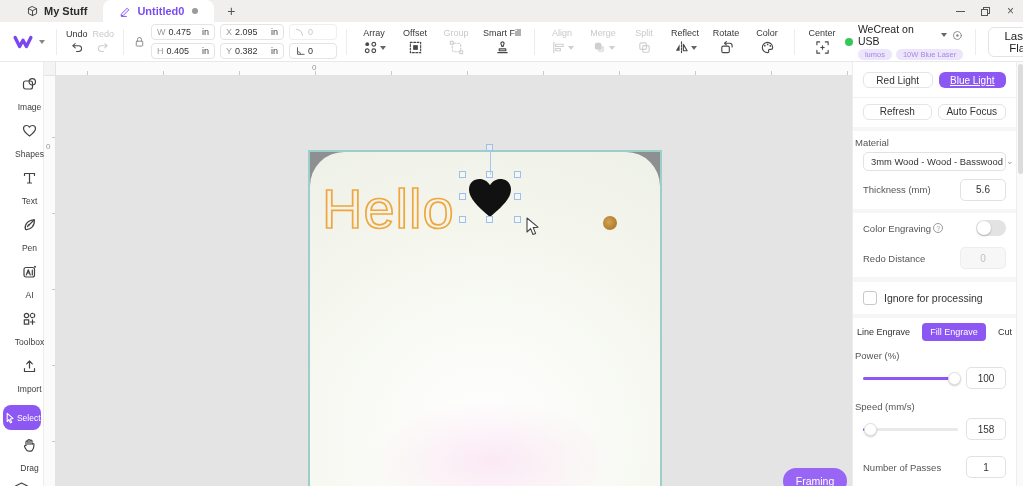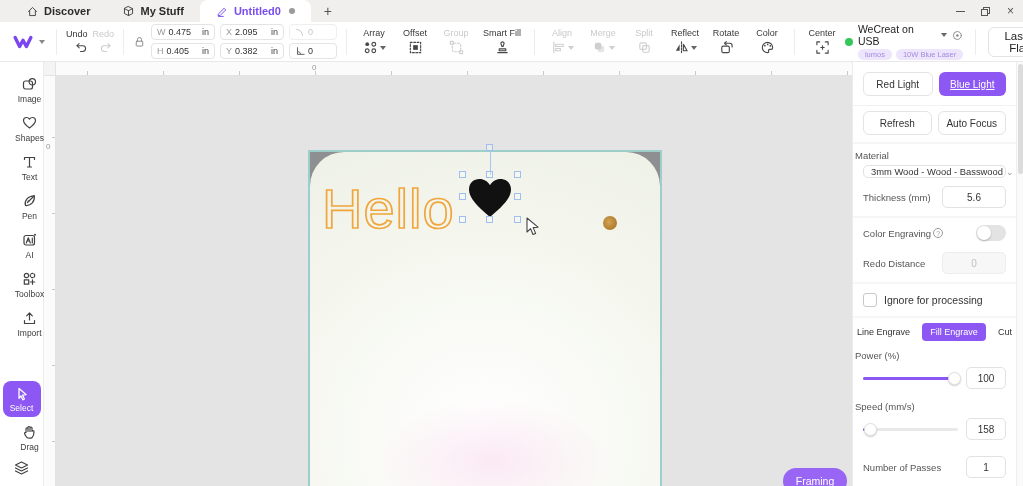--- a/index.html
+++ b/index.html
@@ -16,21 +16,21 @@
   .win-btn { width:25px; display:flex; align-items:center; justify-content:center; color:#555; font-size:12px; }
   .min-glyph { width:9px; height:1px; background:#555; }
   .restore-glyph { position:relative; width:9px; height:9px; }
   .restore-glyph .r1 { position:absolute; right:0; top:0; width:7px; height:7px; border:1px solid #555; }
   .restore-glyph .r2 { position:absolute; left:0; bottom:0; width:7px; height:7px; border:1px solid #555; background:#f0efee; }
 
   
   .toolbar { height:40px; background:#fff; border-bottom:1px solid #e9e9e9; display:flex; align-items:center; padding:0 8px; gap:5px; }
   .vsep { width:1px; height:26px; background:#ececec; margin:0 4px; flex:0 0 auto; }
   .logo-group { display:flex; align-items:center; gap:3px; padding:0 2px; }
-  .tb-btn { display:flex; flex-direction:column; align-items:flex-end; gap:1px; font-size:9px; color:#333; width:32px; }
+  .tb-btn { display:flex; flex-direction:column; align-items:center; gap:1px; font-size:9px; color:#333; width:32px; }
   .tb-btn.disabled { color:#c9c9c9; }
   .tb-btn.disabled svg { stroke:#cdcdcd; }
   .lock { color:#8a8a8a; display:flex; align-items:center; }
   .fields-col { display:flex; flex-direction:column; gap:3px; }
   .field { display:flex; align-items:center; gap:3px; border:1px solid #e4e4e4; border-radius:4px; height:16px; width:64px; padding:0 5px; font-size:9px; background:#fff; }
   .field .pfx { color:#9a9a9a; }
   .field .val { color:#333; flex:1; }
   .field .unit { color:#444; }
   .field.small { width:48px; }
   .field.disabled { border-color:#efefef; }
@@ -49,23 +49,23 @@
   .device-top { display:flex; align-items:center; gap:4px; font-size:10.5px; color:#222; }
   .badges { display:flex; gap:4px; }
   .badge { background:#ede5fb; color:#a58ae0; font-size:7.5px; padding:1px 7px; border-radius:7px; white-space:nowrap; }
   .btn-laser { height:30px; padding:0 15px; border:1px solid #e3e3e3; border-radius:6px; font-size:11.5px; color:#222; background:#fff; display:flex; align-items:center; }
 
   
   .main { display:flex; height:424px; }
 
   
   .sidebar { width:44px; border-right:1px solid #ececec; display:flex; flex-direction:column; align-items:center; padding-top:14px; background:#fff; }
-  .side-item { display:flex; flex-direction:column; align-items:center; gap:2px; margin-bottom:11px; color:#3c3c3c; font-size:8.5px;margin-left:16px; }
+  .side-item { display:flex; flex-direction:column; align-items:center; gap:10px; margin-bottom:11px; color:#3c3c3c; font-size:8.5px;margin-left:16px; }
   .side-spacer { flex:1; }
-  .select-btn { width:38px; border-radius:8px; background:#8C57F2; color:#fff; padding:5px 0 4px; display:flex; flex-direction:column; align-items:center; gap:1px; font-size:8.5px; margin-bottom:7px; }
+  .select-btn { width:38px; border-radius:8px; background:#8C57F2; color:#fff; padding:5px 0 4px; display:flex; flex-direction:row; align-items:center; gap:1px; font-size:8.5px; margin-bottom:7px; }
   .layers-item { margin-bottom:6px; color:#444; }
 
   
   .canvas { flex:1; position:relative; background:#e4e4e4; overflow:hidden; }
   .ruler-corner { position:absolute; top:0; left:0; width:12px; height:14px; background:#f4f4f4; border-right:1px solid #e3e3e3; border-bottom:1px solid #e3e3e3; z-index:5; }
   .ruler-h { position:absolute; top:0; left:12px; right:0; height:14px; background:#fbfbfb; border-bottom:1px solid #e3e3e3; z-index:4;
     background-image:repeating-linear-gradient(to right, #c9c9c9 0 1px, transparent 1px 76px);
     background-position:31px bottom; background-size:100% 4px; background-repeat:no-repeat; }
   .ruler-h .zero { position:absolute; left:256px; top:1px; font-size:8px; color:#999; }
   .ruler-v { position:absolute; top:14px; left:0; bottom:0; width:12px; background:#fbfbfb; border-right:1px solid #e3e3e3; z-index:4;
@@ -87,31 +87,31 @@
   .handle { position:absolute; width:7px; height:7px; border:1px solid #9fc0ee; background:rgba(255,255,255,0.25); }
   .rot-stem { position:absolute; left:50%; top:-24px; width:1px; height:24px; background:#aac4ef; }
   .rot-handle { position:absolute; left:calc(50% - 4px); top:-31px; width:7px; height:7px; border:1px solid #9fc0ee; background:rgba(255,255,255,0.25); }
   .mouse-cursor { position:absolute; left:482px; top:155px; z-index:6; }
   .framing-btn { position:absolute; left:739px; top:406px; width:64px; height:26px; border-radius:13px; background:#9865F4; color:#fff; font-size:10.5px; display:flex; align-items:center; justify-content:center; z-index:6; }
 
   
   .panel { width:164px; border-left:1px solid #ececec; background:#fff; color:#333; display:flex; flex-direction:column; overflow:hidden; }
   .p-row-btns { display:flex; gap:6px; padding:10px 10px 9px; }
   .p-row-btns.second { padding:6px 10px 7px; }
-  .light-btn { flex:1; height:24px; border-radius:6px; font-size:10px; display:flex; align-items:center; justify-content:center; background:#fff; border:1px solid #e4e4e4; color:#333; white-space:nowrap; }
+  .light-btn { flex:1; height:16px; border-radius:6px; font-size:10px; display:flex; align-items:center; justify-content:center; background:#fff; border:1px solid #e4e4e4; color:#333; white-space:nowrap; }
   .light-btn.active { background:#8C57F2; border:none; color:#fff;text-decoration:underline; }
   .hairline { height:1px; background:#f1f1f1; }
   .band { height:6px; background:#f7f6f4; }
   .p-label { font-size:9.5px; color:#555; padding:6px 2px 4px; }
   .dropdown { margin:0 10px; height:24px; border:1px solid #e2e2e2; border-radius:5px; display:flex; align-items:center; justify-content:space-between; padding:0 7px; font-size:9.4px; color:#333; white-space:nowrap; }
   .dd-caret { color:#999; font-size:9px; margin-left:3px; }
   .p-inline { display:flex; align-items:center; justify-content:space-between; padding:8px 10px; }
   .p-inline.tight { padding:4px 10px 8px; }
   .p-inline .lbl { font-size:9.5px; color:#555; display:flex; align-items:center; gap:2px; }
-  .num-box { width:64px; height:22px; border:1px solid #e2e2e2; border-radius:5px; display:flex; align-items:center; justify-content:center; font-size:10px; color:#333; background:#fff; }
+  .num-box { width:46px; height:22px; border:1px solid #e2e2e2; border-radius:5px; display:flex; align-items:center; justify-content:center; font-size:10px; color:#333; background:#fff; }
   .num-box.disabled { background:#f7f7f7; color:#c0c0c0; border-color:#ededed; }
   .toggle { width:30px; height:16px; border-radius:8px; background:#e3e3e3; position:relative; }
   .toggle .knob { position:absolute; left:1px; top:1px; width:14px; height:14px; border-radius:50%; background:#fff; box-shadow:0 1px 2px rgba(0,0,0,0.25); }
   .q-icon { width:10px; height:10px; border:1px solid #999; border-radius:50%; color:#999; font-size:7px; display:inline-flex; align-items:center; justify-content:center; }
   .check-row { display:flex; align-items:center; gap:7px; padding:9px 10px; }
   .checkbox { width:14px; height:14px; border:1.3px solid #c9c9c9; border-radius:3px; background:#fff; flex:0 0 auto; }
   .check-row .lbl { font-size:10.5px; color:#333; }
   .ptabs { display:flex; align-items:center; justify-content:space-between; padding:5px 0; }
   .ptab { font-size:9px; color:#333; padding:4px 4px; white-space:nowrap; }
   .ptab.active { background:#8C57F2; color:#fff; border-radius:4px; padding:4px 8px; }
@@ -127,26 +127,20 @@
   .scroll-thumb { position:absolute; top:2px; left:1px; width:5px; height:110px; border-radius:3px; background:#dcdcdc; }
 
   svg.ic { stroke:#474747; fill:none; stroke-width:1.2; stroke-linecap:round; stroke-linejoin:round; }
   svg.ic .fl { fill:#474747; stroke:none; }
   .side-item svg.ic, .layers-item svg.ic { stroke:#424242; }
 </style>
 </head>
 <body>
 
 <div class="titlebar">
-  <div class="tab">
-    <svg class="ic" width="13" height="13" viewBox="0 0 16 16">
-        <path d="M3 8 L8 3 L13 8 M4.5 7 V13 H11.5 V7"></path>
-      </svg>
-    <span>Discover</span>
-  </div>
   <div class="tab">
     <svg class="ic" width="13" height="13" viewBox="0 0 16 16">
         <path d="M8 2 L13 4.5 V10.5 L8 13 L3 10.5 V4.5 Z M3 4.5 L8 7 L13 4.5 M8 7 V13"></path>
       </svg>
     <span>My Stuff</span>
   </div>
   <div class="tab active">
     <svg class="ic" width="13" height="13" viewBox="0 0 16 16" style="stroke:#7a4cf0">
         <path d="M3 11 L10 4 L12 6 L5 13 H3 Z M3 14 H9"></path>
       </svg>

